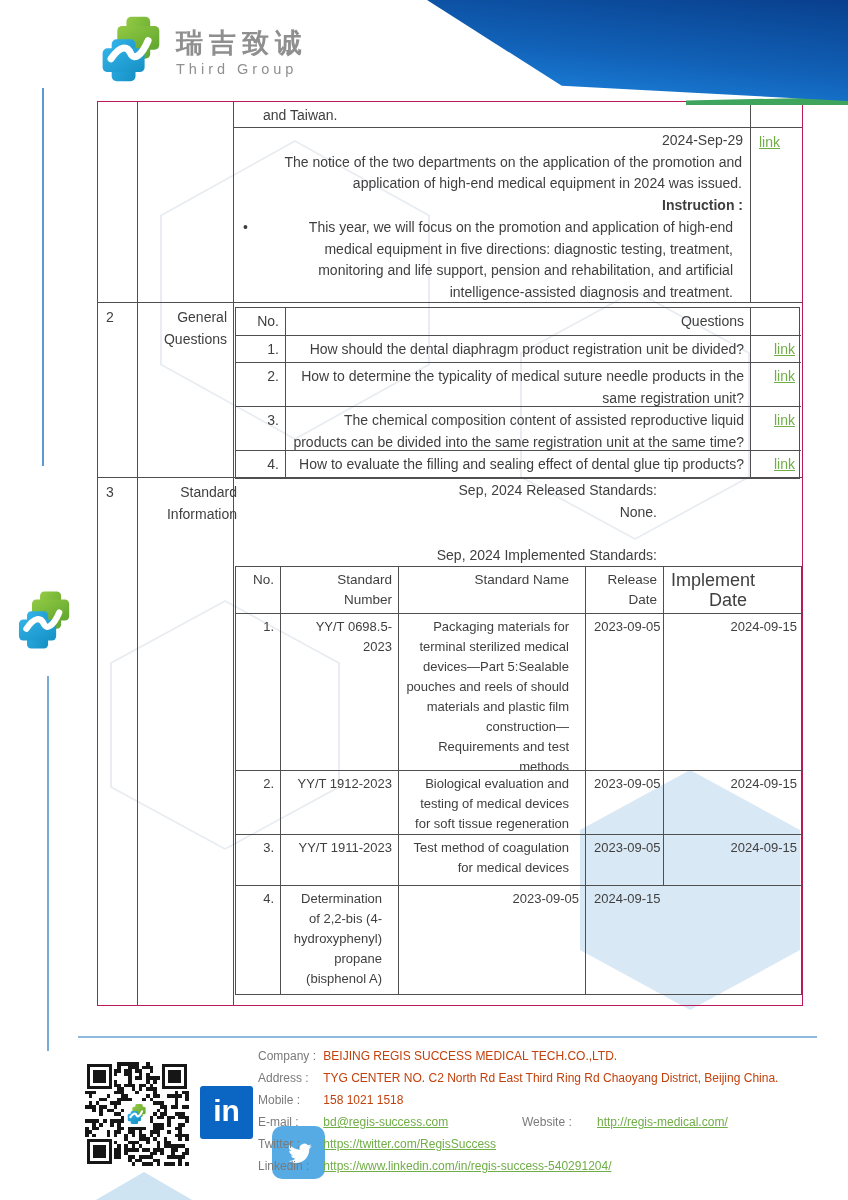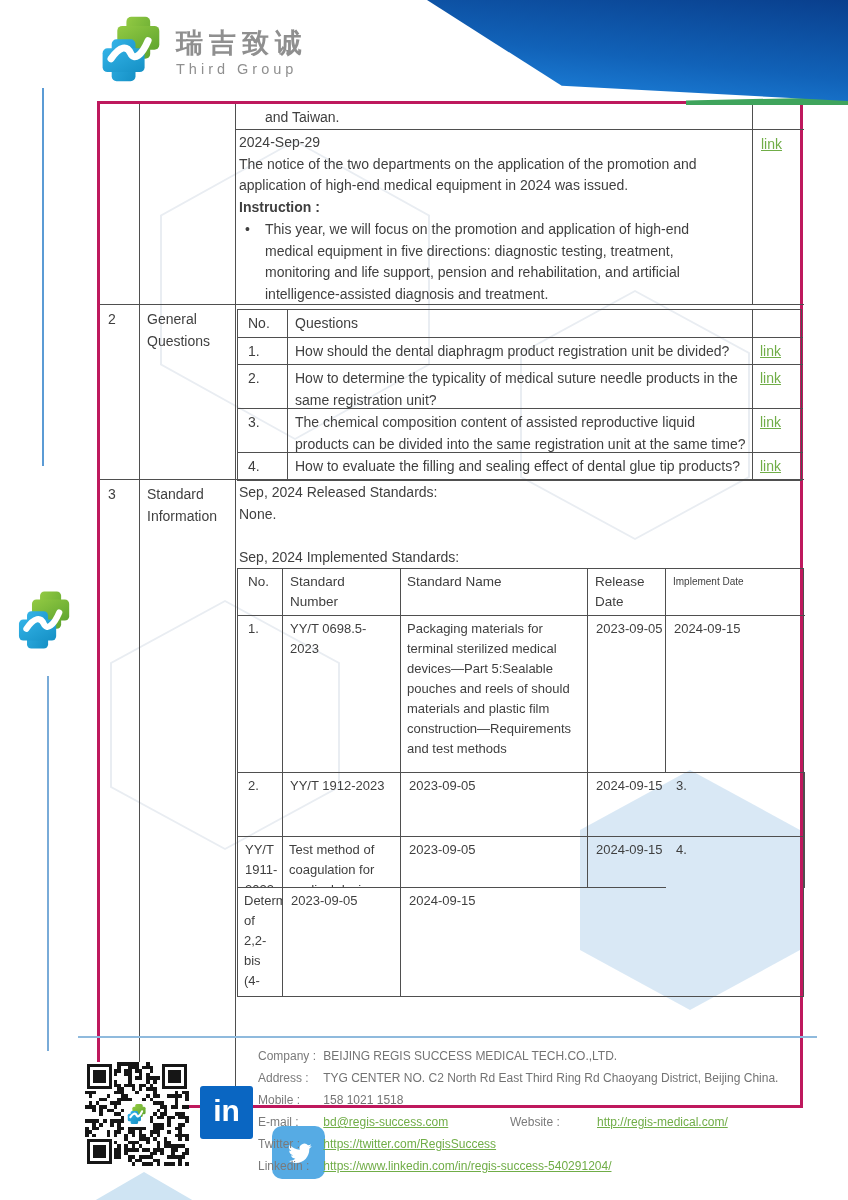--- a/index.html
+++ b/index.html
@@ -24,22 +24,22 @@
   #logo-text{margin-left:8px;margin-top:14px;}
   #brand-cn{font-size:27px;letter-spacing:6px;color:#8f8f8f;font-weight:600;line-height:30px;}
   #brand-en{font-size:14.5px;letter-spacing:4px;color:#8f8f8f;line-height:18px;margin-top:2px;}
 
   
   #mline1{position:absolute;left:42px;top:88px;width:2px;height:378px;background:#5b9bd5;z-index:2;}
   #mline2{position:absolute;left:47px;top:676px;width:2px;height:375px;background:#79abd8;z-index:2;}
   #margin-mark{position:absolute;left:14px;top:588px;width:62px;height:64px;z-index:2;}
 
   
-  #doc{position:absolute;left:97px;top:101px;width:706px;height:1007px;box-sizing:border-box;
-       border:3px solid #be185d;z-index:2;font-size:14px;line-height:21.7px;}
+  #doc{position:absolute;left:97px;top:101px;width:706px;height:905px;box-sizing:border-box;
+       border:1px solid #be185d;z-index:2;font-size:14px;line-height:21.7px;text-align:right;}
   .vline,.hline{position:absolute;background:#4f4f4f;}
   #v-col1{left:39px;top:0;width:1px;height:100%;}
   #v-col2{left:135px;top:0;width:1px;height:100%;}
   #v-link1{left:652px;top:0;width:1px;height:201px;}
   #h-rowA{left:135px;top:25px;width:569px;height:1px;}
   #h-sec2{left:0;top:200px;width:704px;height:1px;}
   #h-sec3{left:0;top:375px;width:704px;height:1px;}
 
   .link{color:#70ad47;text-decoration:underline;cursor:pointer;}
   b{color:#3f3f3f;}
@@ -62,43 +62,43 @@
   #q-table{left:137px;top:205px;width:565px;grid-template-columns:50px 465px 50px;
            grid-template-rows:28px 27px 44px 44px 27px;}
   #std-table{left:137px;top:464px;width:567px;grid-template-columns:45px 118px 187px 78px 139px;
            grid-template-rows:47px 157px 64px 51px 108px;font-size:13px;line-height:20px;}
   .cell{box-sizing:border-box;border-right:1px solid #4f4f4f;border-bottom:1px solid #4f4f4f;
         padding:3px 6px 0 7px;overflow:hidden;}
   .cell.cl{border-right:none;}
   .cell.rl{border-bottom:none;}
   .cell.no{padding-left:10px;}
   .cell.date{padding-left:8px;white-space:nowrap;}
-  .cell.name{padding-left:6px;padding-right:4px;}
+  .cell.name{padding-left:6px;padding-right:16px;}
   .hdr{color:#3f3f3f;}
   .hdr-narrow{max-width:76px;display:block;}
 
   
   #fdivider{position:absolute;left:78px;top:1036px;width:739px;height:2px;background:#8fbadd;z-index:2;}
   #qr{position:absolute;left:85px;top:1062px;width:104px;height:104px;background:#fff;z-index:2;
       display:grid;grid-template-columns:repeat(29,1fr);grid-template-rows:repeat(29,1fr);}
   #qr .b{background:#161616;}
   .fp{position:absolute;width:25px;height:25px;border:3.5px solid #161616;background:#fff;box-sizing:border-box;z-index:3;}
   .fp div{position:absolute;inset:3px;background:#161616;}
   #qr-logo{position:absolute;left:124px;top:1101px;width:26px;height:26px;background:#fff;z-index:4;
            display:flex;align-items:center;justify-content:center;}
   #qr-logo svg{width:22px;height:22px;}
   #li-tile{position:absolute;left:200px;top:1086px;width:53px;height:53px;background:#0a66c2;border-radius:3px;
            color:#fff;font-weight:bold;font-size:30px;text-align:center;line-height:50px;z-index:2;}
   #tw-tile{position:absolute;left:272px;top:1126px;width:53px;height:53px;background:#56abe4;border-radius:10px;
            display:flex;align-items:center;justify-content:center;z-index:2;}
   #footer-rows{position:absolute;left:258px;top:1048px;width:560px;font-size:12px;z-index:2;}
   .frow{position:relative;height:22px;line-height:16px;}
   .flabel{display:inline-block;width:62px;color:#7a7a7a;}
-  .fvalue{color:#737373;text-align:right;}
-  .fws-label{position:absolute;left:252px;top:0;color:#7a7a7a;}
+  .fvalue{color:#c2410c;text-align:right;}
+  .fws-label{position:absolute;left:264px;top:0;color:#7a7a7a;}
   .fws-value{position:absolute;left:339px;top:0;}
 </style>
 </head>
 <body>
 
 <div class="page">
 
   <svg width="0" height="0" style="position:absolute">
     <defs>
       <linearGradient id="gGreen" x1="0" y1="0" x2="1" y2="1">
@@ -202,32 +202,33 @@
       <div>Sep, 2024 Implemented Standards:</div>
     </div>
 
     <div id="std-table" class="ntable">
       <div class="cell no hdr" style="font-size:13.5px">No.</div>
       <div class="cell hdr" style="font-size:13.5px">Standard Number</div>
       <div class="cell name hdr" style="font-size:13.5px">Standard Name</div>
       <div class="cell hdr" style="font-size:13.5px">
           <span class="hdr-narrow">Release Date</span>
         </div>
-      <div class="cell cl hdr" style="font-size:10px">
+      <div class="cell cl hdr" style="font-size:18px">
           <span class="hdr-narrow">Implement Date</span>
         </div>
 
       <div class="cell no">1.</div>
       <div class="cell">YY/T 0698.5-2023</div>
       <div class="cell name">Packaging materials for terminal sterilized medical devices—Part 5:Sealable pouches and reels of should materials and plastic film construction—Requirements and test methods</div>
       <div class="cell date">2023-09-05</div>
       <div class="cell cl date">2024-09-15</div>
 
       <div class="cell no">2.</div>
       <div class="cell">YY/T 1912-2023</div>
+      <div class="cell name">Biological evaluation and testing of medical devices for soft tissue regeneration</div>
       <div class="cell date">2023-09-05</div>
       <div class="cell cl date">2024-09-15</div>
 
       <div class="cell no">3.</div>
       <div class="cell">YY/T 1911-2023</div>
       <div class="cell name">Test method of coagulation for medical devices</div>
       <div class="cell date">2023-09-05</div>
       <div class="cell cl date">2024-09-15</div>
 
       <div class="cell no rl">4.</div>

